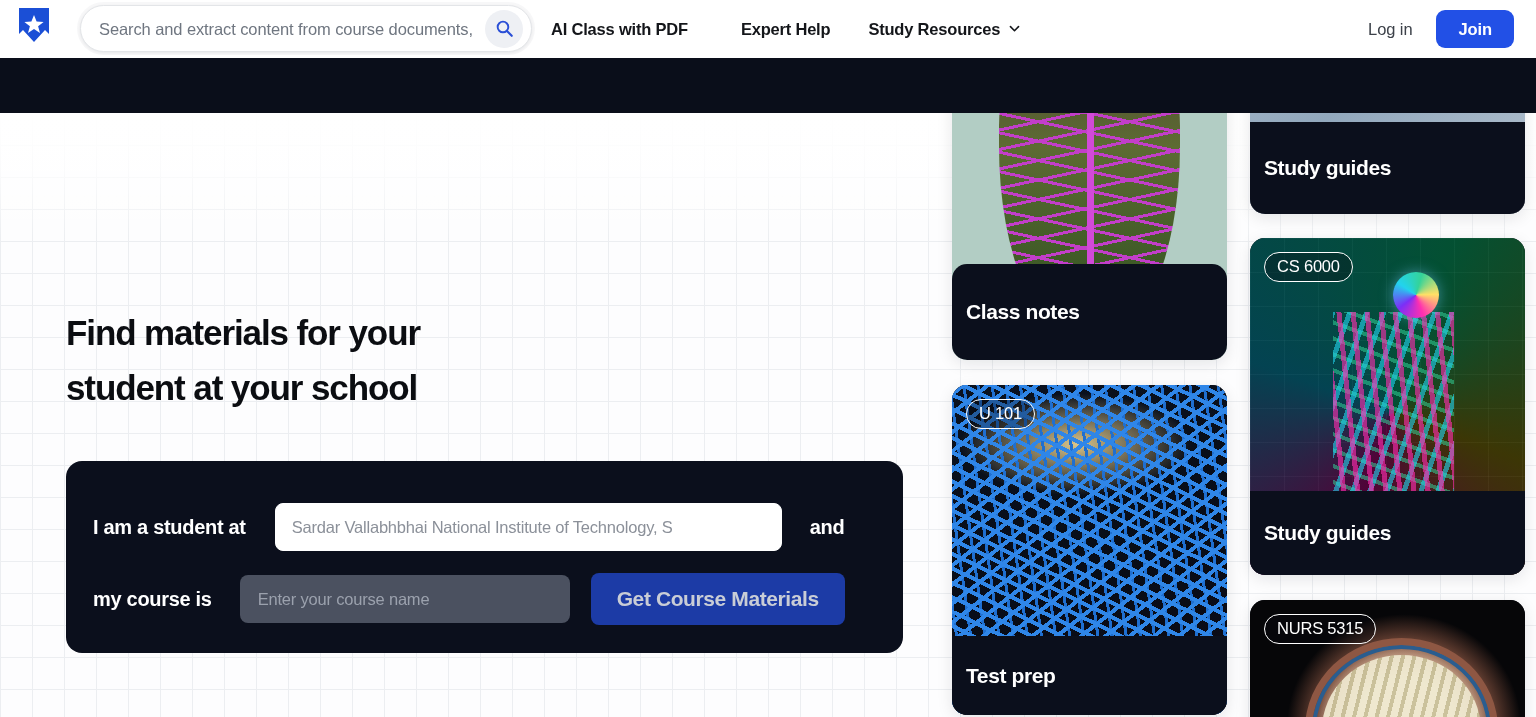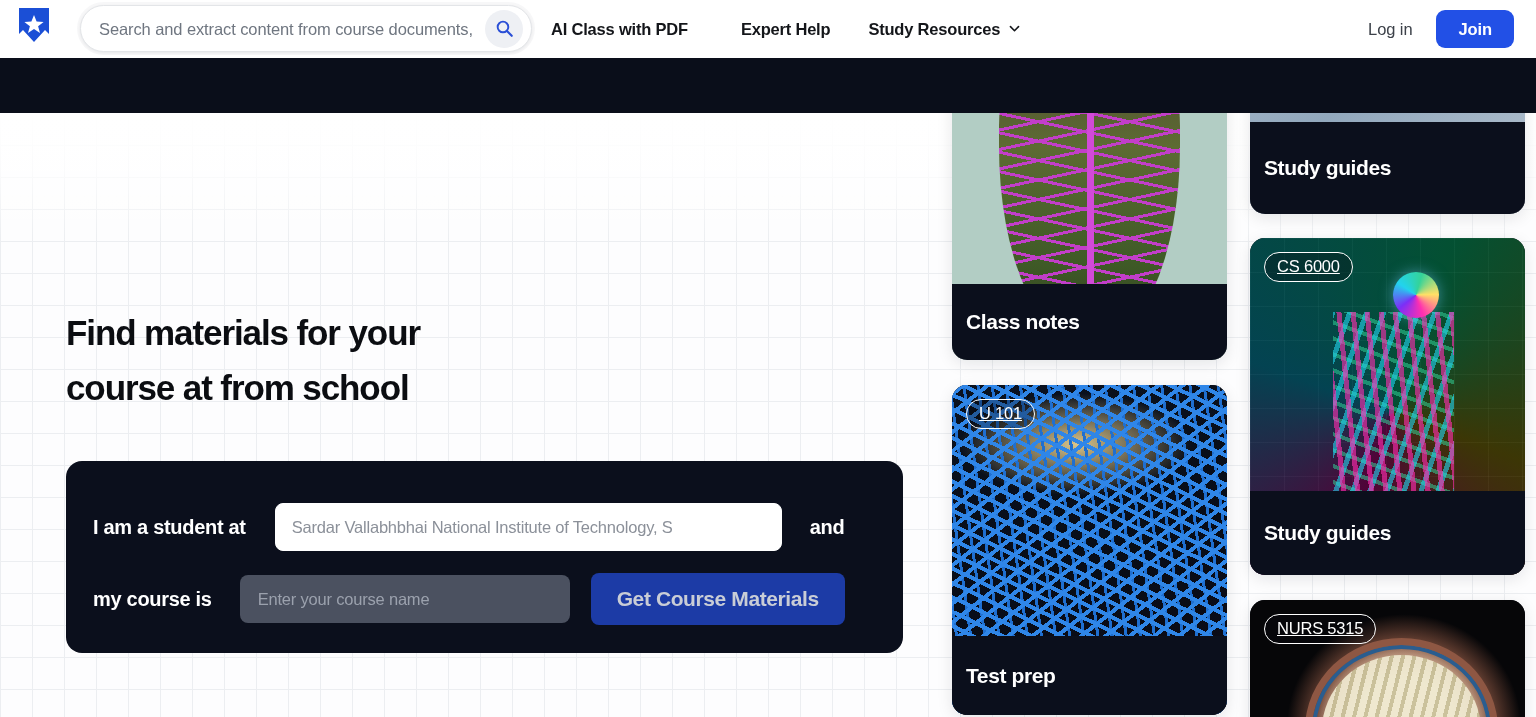--- a/index.html
+++ b/index.html
@@ -320,26 +320,25 @@
     left: 14px;
     border: 1.6px solid #ffffff;
     border-radius: 16px;
     color: #ffffff;
     font-size: 16.5px;
     padding: 4px 12px 5px 12px;
     letter-spacing: -0.2px;
     background: rgba(8,10,16,.34);
     white-space: nowrap;
     z-index: 3;
-    text-decoration: underline;
   }
 
   
   #card-class-notes { left: 952px; top: 60px;  width: 275px; height: 300px; }
-  #card-class-notes .card-footer { height: 76px; }
+  #card-class-notes .card-footer { height: 96px; border-radius: 15px; }
 
   #card-test-prep  { left: 952px; top: 385px; width: 275px; height: 330px; }
   #card-test-prep .card-footer { height: 79px; }
 
   #card-study-top  { left: 1250px; top: -10px; width: 275px; height: 224px; }
   #card-study-top .card-footer { height: 92px; }
 
   #card-study-cs   { left: 1250px; top: 238px; width: 275px; height: 337px; }
   #card-study-cs .card-footer { height: 84px; }
 
@@ -495,21 +494,21 @@
     </div>
   </div>
 
   <div class="dark-strip"></div>
 
   <div class="hero"></div>
   <div class="hero-fade"></div>
 
   <h1 class="headline">
     <span>Find materials for your</span><br>
-    <span>course at from school</span>
+    <span>student at your school</span>
   </h1>
 
   <div class="form-panel">
 
     <div class="row row-1">
       <span class="row-label">I am a student at</span>
       <input class="school-input" type="text" placeholder="Sardar Vallabhbhai National Institute of Technology, S" style="">
       <span class="and-word">and</span>
     </div>
 

